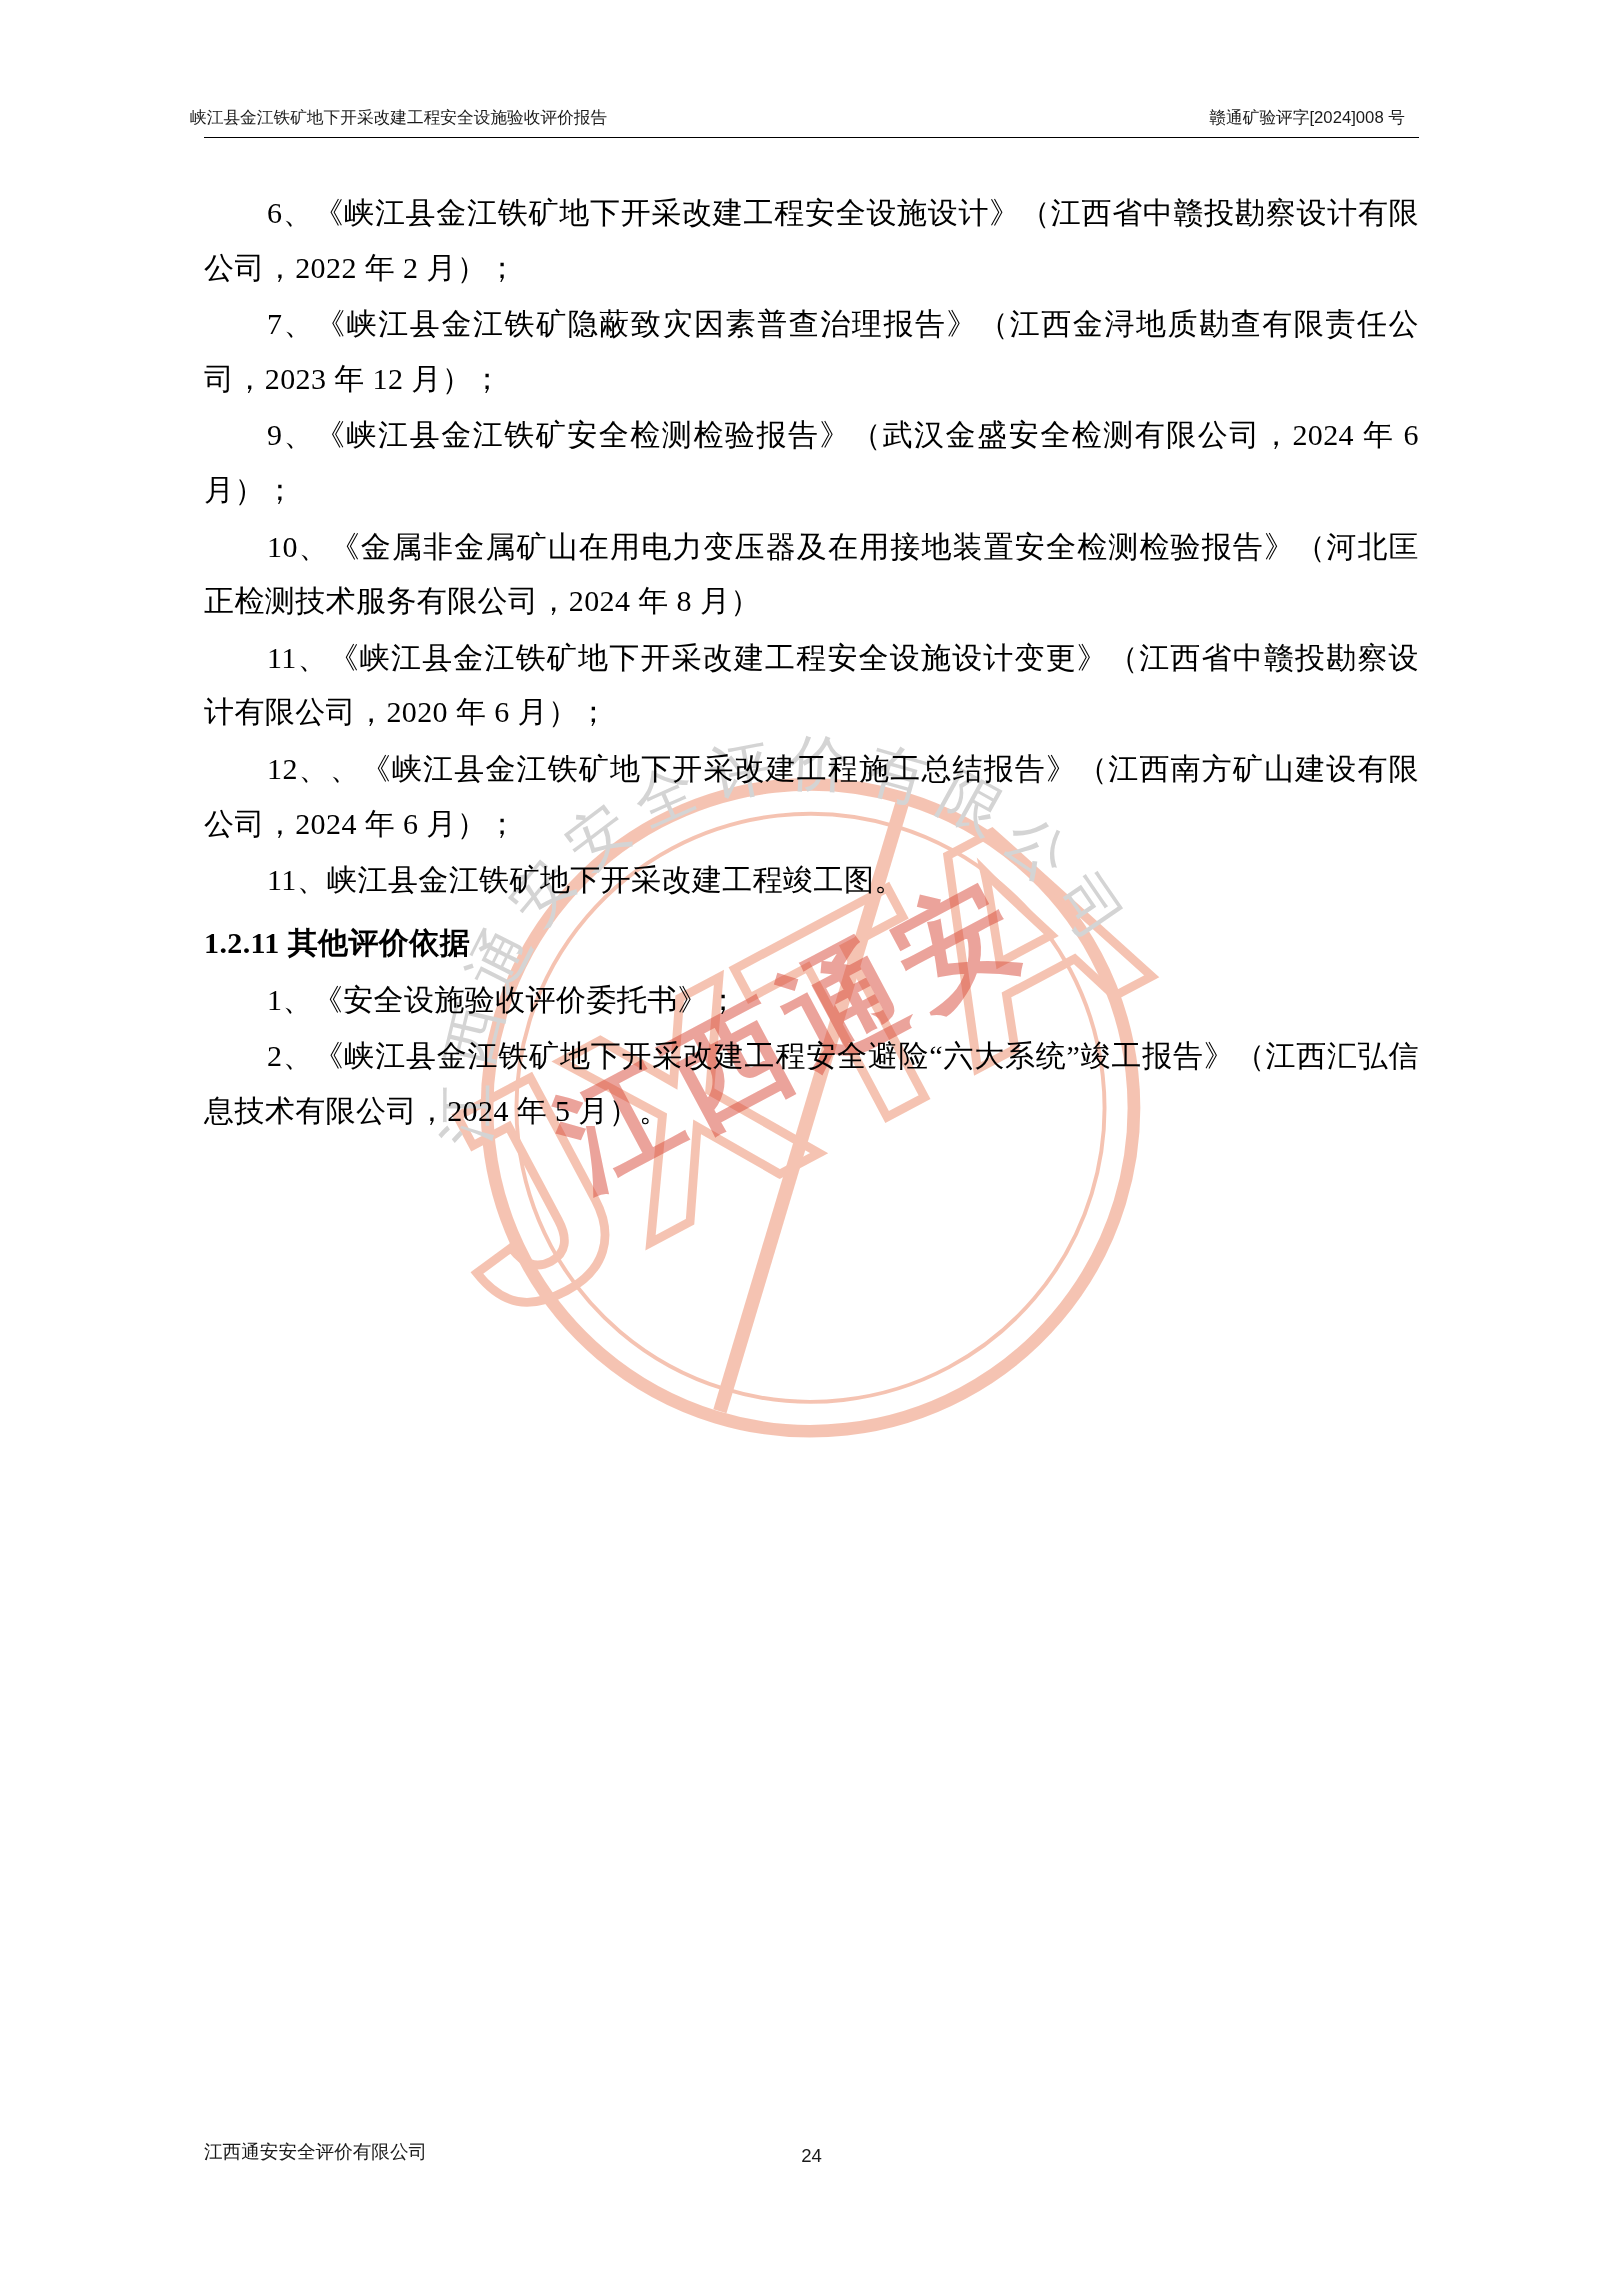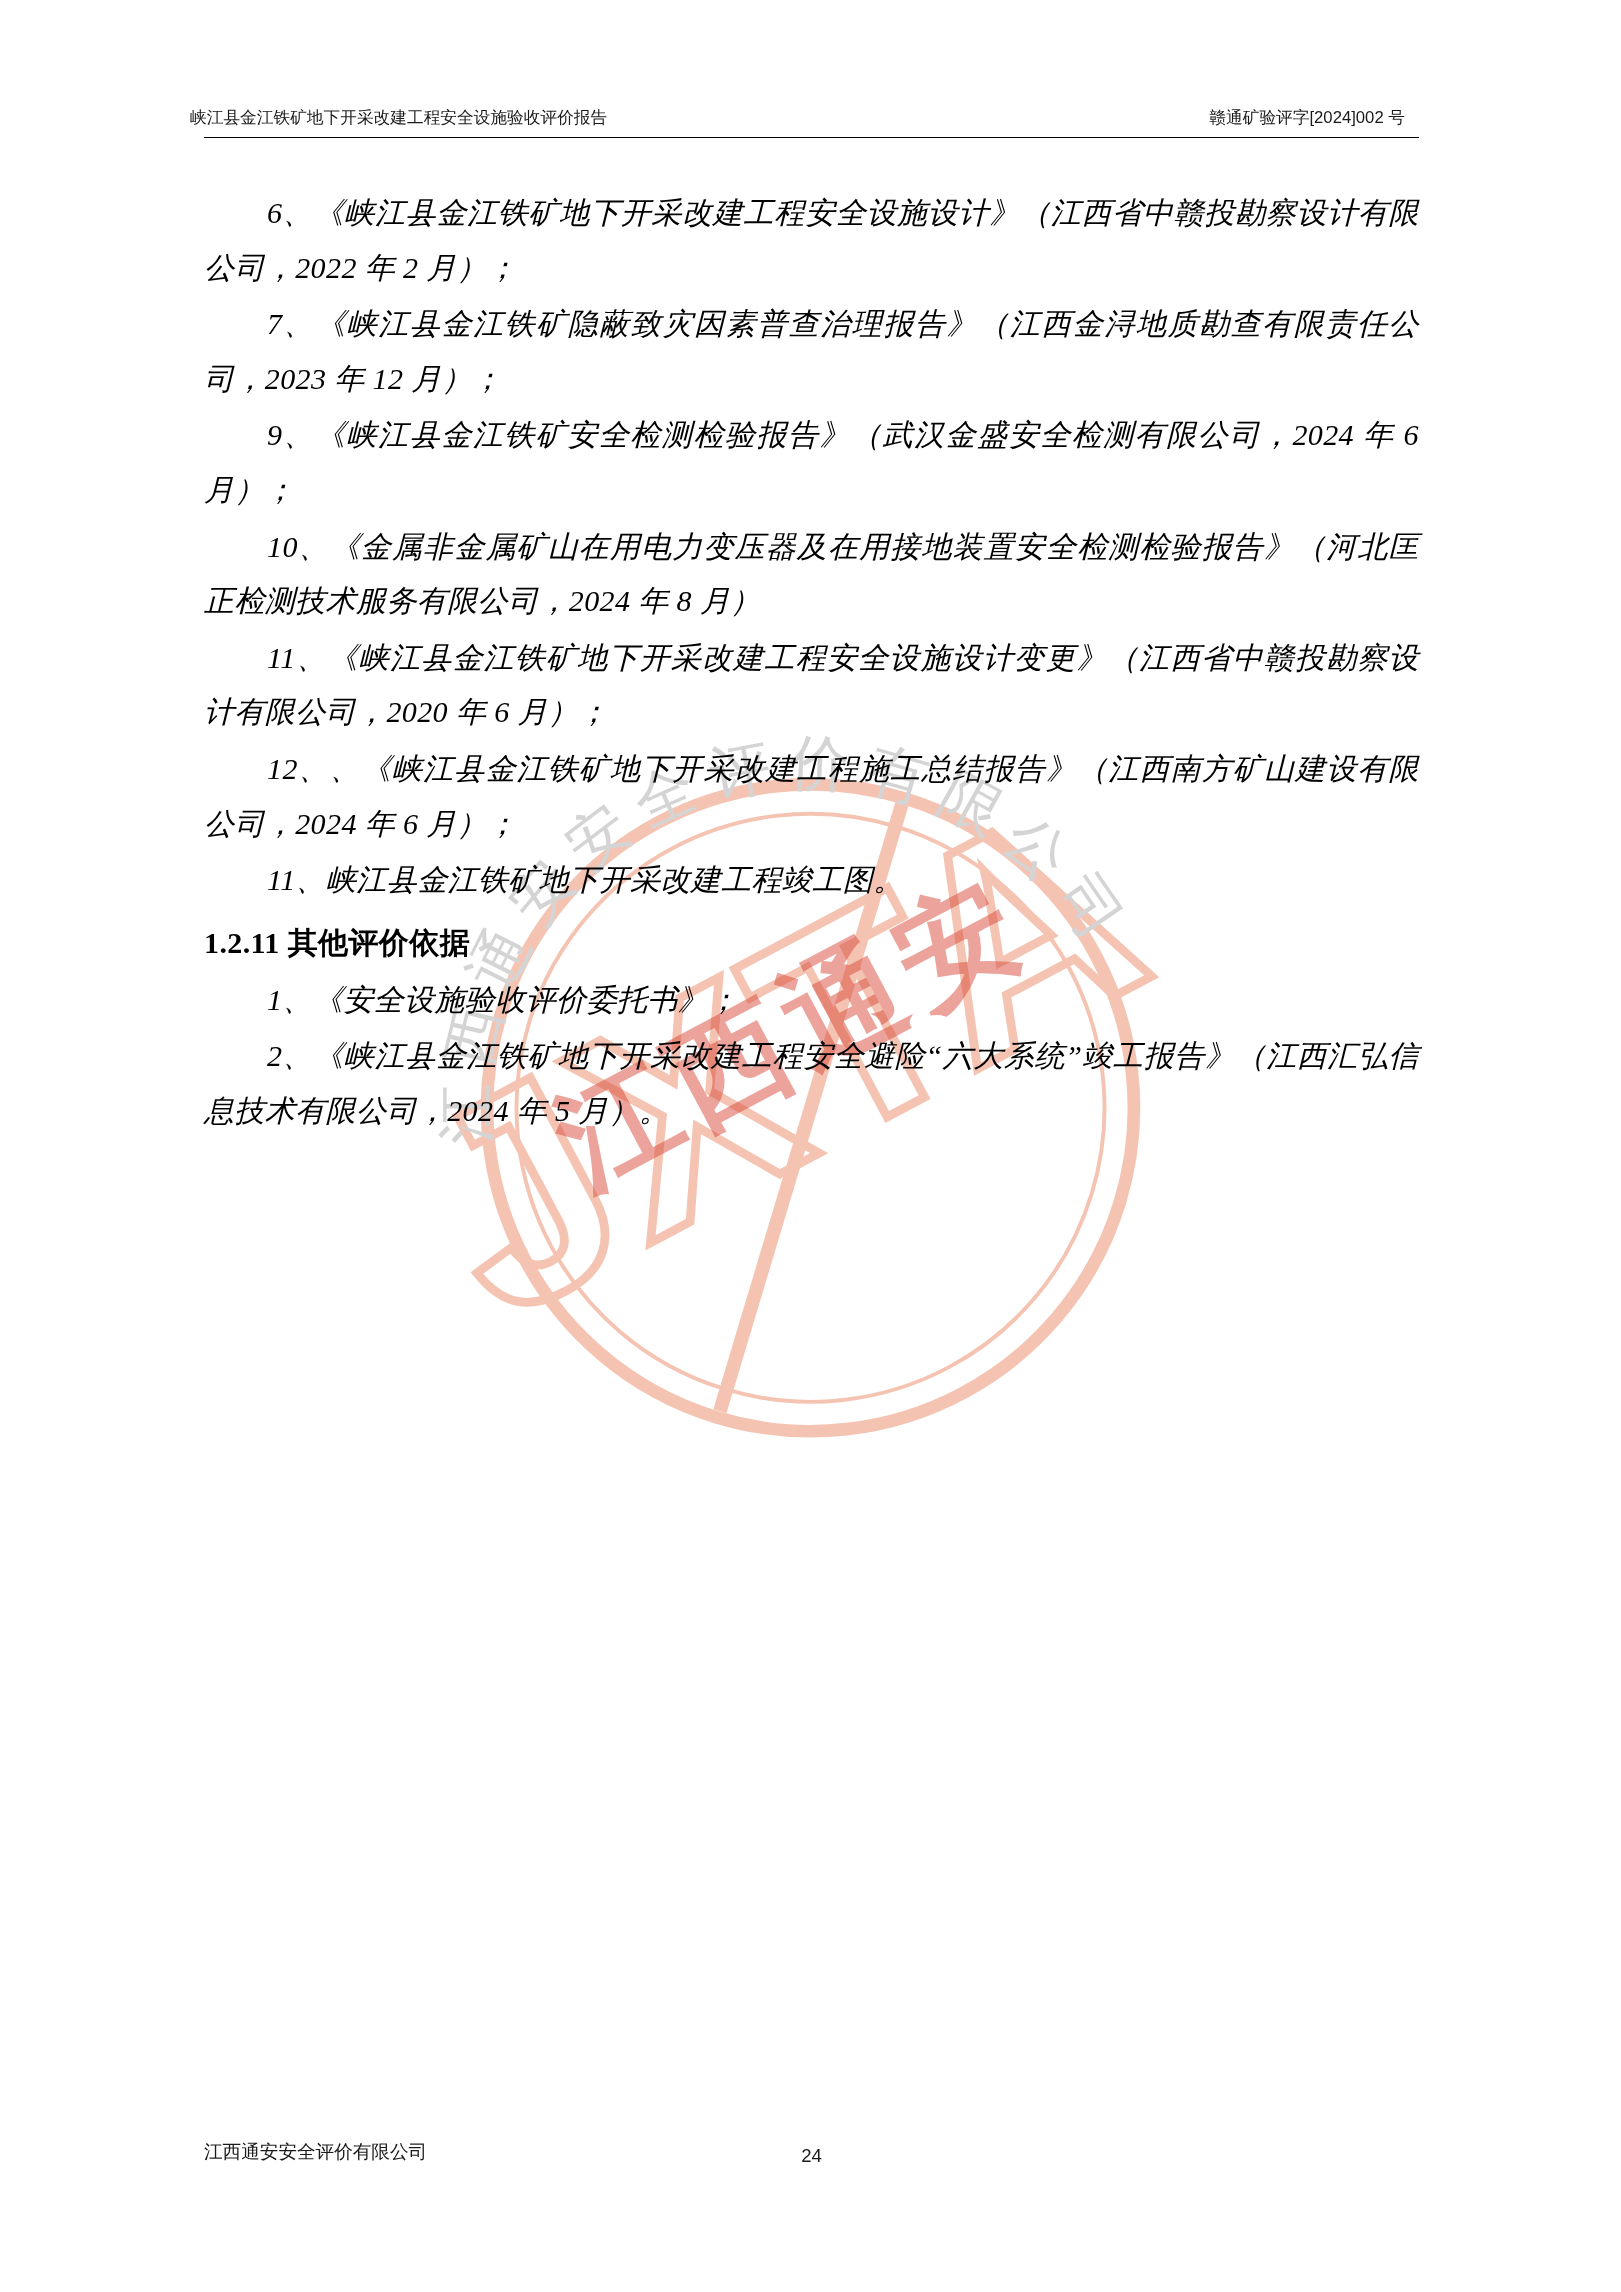--- a/index.html
+++ b/index.html
@@ -60,21 +60,20 @@
     z-index: 3;
   }
   p.para {
     margin: 0 0 2px 0;
     font-size: 30px;
     line-height: 1.82;
     text-align: justify;
     text-justify: inter-ideograph;
     text-indent: 63px;
     letter-spacing: 0.4px;
-    font-style: italic;
   }
   h2.heading {
     margin: 5.9px 0 2px 0;
     font-size: 30px;
     line-height: 1.9;
     font-weight: bold;
     text-indent: 0;
     letter-spacing: 0.4px;
   }
 
@@ -116,21 +115,21 @@
         <textPath href="#ringpath" startOffset="6%">江西通安安全评价有限公司</textPath>
       </text>
     </g>
     <g opacity="0.5">
       <text x="827" y="1090" transform="rotate(-28 827 1090)" font-family="'Liberation Sans', sans-serif" font-size="120" font-weight="bold" fill="#d94a3a" text-anchor="middle" letter-spacing="10">江西通安</text>
     </g>
   </svg>
 
   <div class="header">
     <span>峡江县金江铁矿地下开采改建工程安全设施验收评价报告</span>
-    <span>赣通矿验评字[2024]002 号</span>
+    <span>赣通矿验评字[2024]008 号</span>
   </div>
   <div class="header-rule"></div>
 
   <div class="content">
     <p class="para">6、《峡江县金江铁矿地下开采改建工程安全设施设计》（江西省中赣投勘察设计有限公司，2022 年 2 月）；</p>
     <p class="para">7、《峡江县金江铁矿隐蔽致灾因素普查治理报告》（江西金浔地质勘查有限责任公司，2023 年 12 月）；</p>
     <p class="para">9、《峡江县金江铁矿安全检测检验报告》（武汉金盛安全检测有限公司，2024 年 6 月）；</p>
     <p class="para">10、《金属非金属矿山在用电力变压器及在用接地装置安全检测检验报告》（河北匡正检测技术服务有限公司，2024 年 8 月）</p>
     <p class="para">11、《峡江县金江铁矿地下开采改建工程安全设施设计变更》（江西省中赣投勘察设计有限公司，2020 年 6 月）；</p>
     <p class="para">12、、《峡江县金江铁矿地下开采改建工程施工总结报告》（江西南方矿山建设有限公司，2024 年 6 月）；</p>

